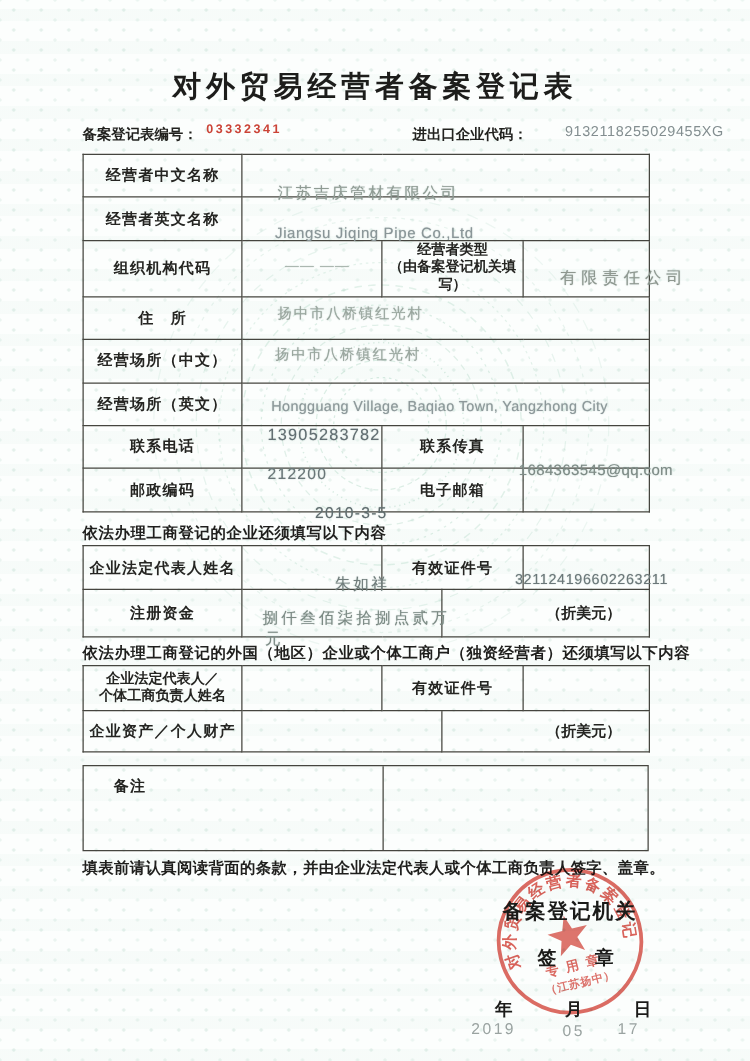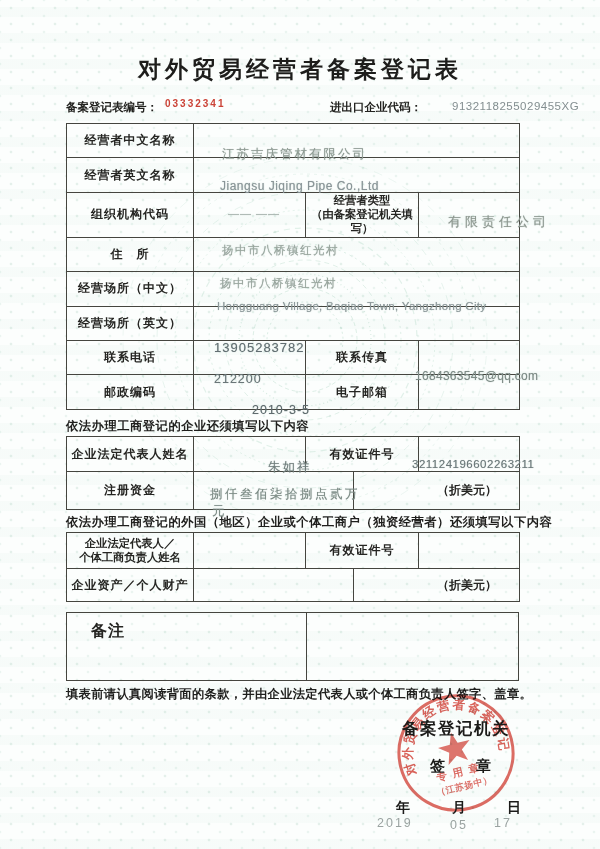--- a/index.html
+++ b/index.html
@@ -21,31 +21,31 @@
   .blab{font-weight:700;color:#22221f;font-size:11.5px;z-index:2;}
   .redno{color:#cb4337;font-size:10px;font-weight:700;letter-spacing:2px;z-index:2;}
   .ieval{color:#838e90;font-size:11.5px;letter-spacing:.5px;z-index:2;}
   table.t{position:absolute;border-collapse:collapse;table-layout:fixed;z-index:1;}
   table.t td{border:1px solid #45453f;vertical-align:middle;padding:0 2px;overflow:visible;}
   td.lbl{font-weight:700;font-size:12px;text-align:center;color:#252522;letter-spacing:1px;}
   td.lbl .l2{font-size:11.3px;line-height:1.2;letter-spacing:0;}
   .sechead{font-weight:700;font-size:12.3px;color:#1f1f1d;z-index:2;letter-spacing:.5px;}
   .remarks{position:absolute;left:66px;top:612px;width:451px;height:67px;border:1px solid #45453f;z-index:1;}
   .remarks .div{position:absolute;left:239px;top:0;bottom:0;border-left:1px solid #45453f;}
-  .remarks .rl{position:absolute;left:24px;top:8px;font-weight:700;font-size:16px;color:#252522;letter-spacing:1px;}
+  .remarks .rl{position:absolute;left:24px;top:8px;font-weight:700;font-size:12px;color:#252522;letter-spacing:1px;}
   .note{left:66px;top:686px;font-weight:700;font-size:12.3px;color:#1f1f1d;z-index:2;letter-spacing:.3px;}
   .fill{position:absolute;z-index:2;white-space:nowrap;color:#78847f;
         text-shadow:0 0 1px rgba(120,145,138,.65);}
   .f-cn{left:222px;top:146px;font-size:12.5px;color:#8f9b93;letter-spacing:2px;filter:blur(.25px);}
   .f-en{left:220px;top:179px;font-size:12px;color:#8a9598;letter-spacing:.5px;}
   .f-org{left:228px;top:207px;font-size:11px;color:#a9b5ae;letter-spacing:1px;}
   .f-type{left:448px;top:213px;font-size:13px;color:#8e978f;letter-spacing:4px;filter:blur(.3px);}
   .f-addr{left:222px;top:243px;font-size:11.5px;color:#9aa69e;letter-spacing:1.5px;filter:blur(.45px);}
   .f-prem{left:220px;top:276px;font-size:11.5px;color:#9aa69e;letter-spacing:1.5px;filter:blur(.45px);}
-  .f-preme{left:217px;top:300px;font-size:11.5px;color:#8d989a;letter-spacing:.3px;}
+  .f-preme{left:217px;top:320px;font-size:11.5px;color:#8d989a;letter-spacing:.3px;}
   .f-phone{left:214px;top:340px;font-size:13px;color:#626e72;letter-spacing:1px;}
   .f-zip{left:214px;top:372px;font-size:12.5px;color:#6a7678;letter-spacing:1px;}
   .f-mail{left:415px;top:369px;font-size:12px;color:#7e8b86;letter-spacing:.3px;}
   .f-date{left:220px;top:403px;font-size:12.5px;color:#5f6b6e;letter-spacing:1px;margin-left:32px;}
   .f-name{left:268px;top:459px;font-size:12.5px;color:#717d7c;letter-spacing:2px;filter:blur(.3px);}
   .f-id{left:412px;top:458px;font-size:11.5px;color:#6b7779;letter-spacing:.5px;}
   .f-cap{left:210px;top:486px;font-size:12.5px;color:#7c8a84;letter-spacing:2.5px;filter:blur(.35px);}
   .f-cap2{left:212px;top:503px;font-size:12.5px;color:#7c8a84;filter:blur(.35px);}
   .sign-authority{left:402px;top:718px;font-size:16.5px;font-weight:800;color:#1b1b19;
                   letter-spacing:1.5px;z-index:4;}

